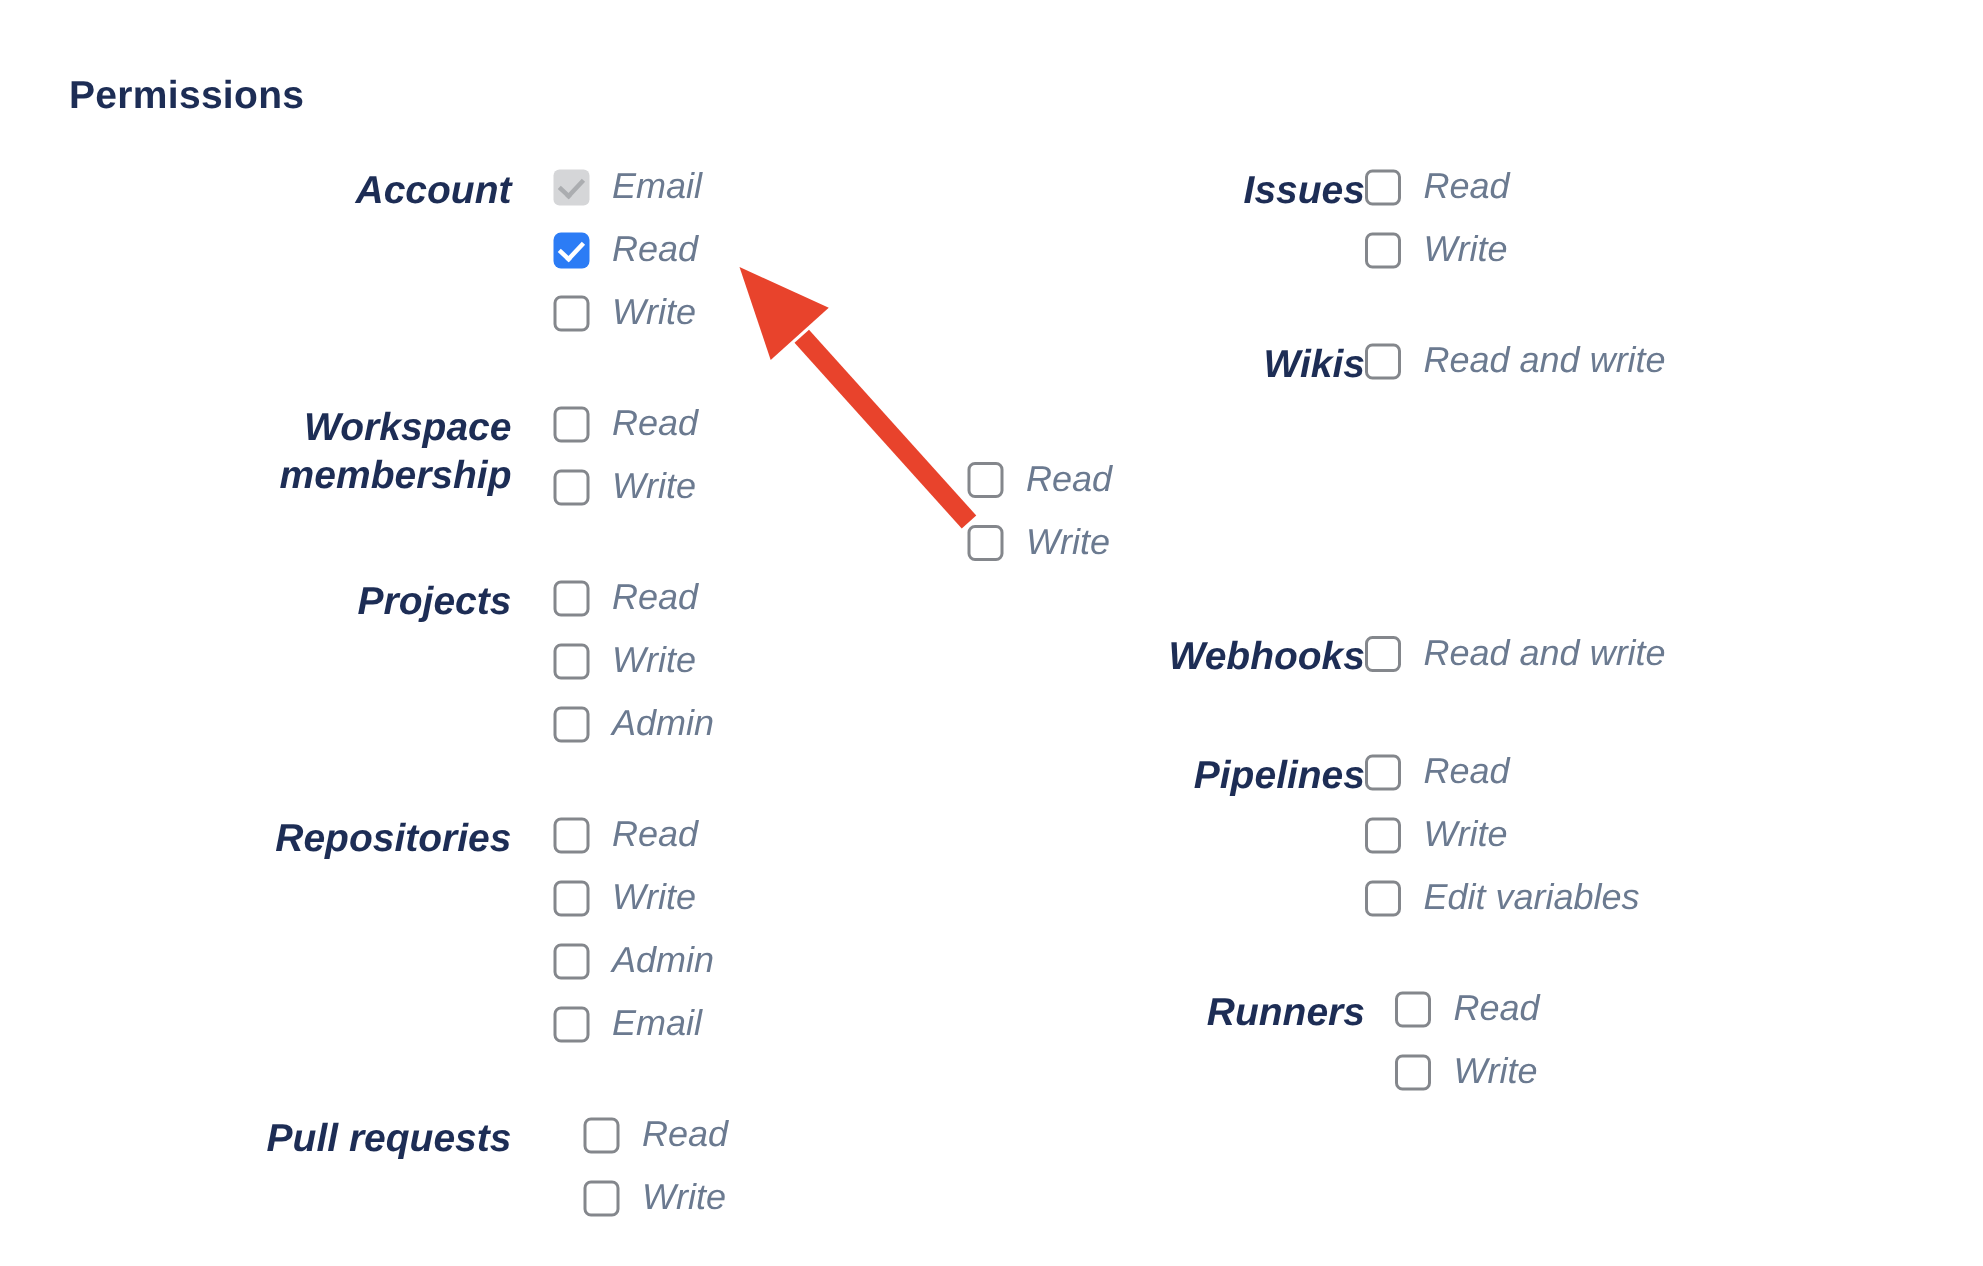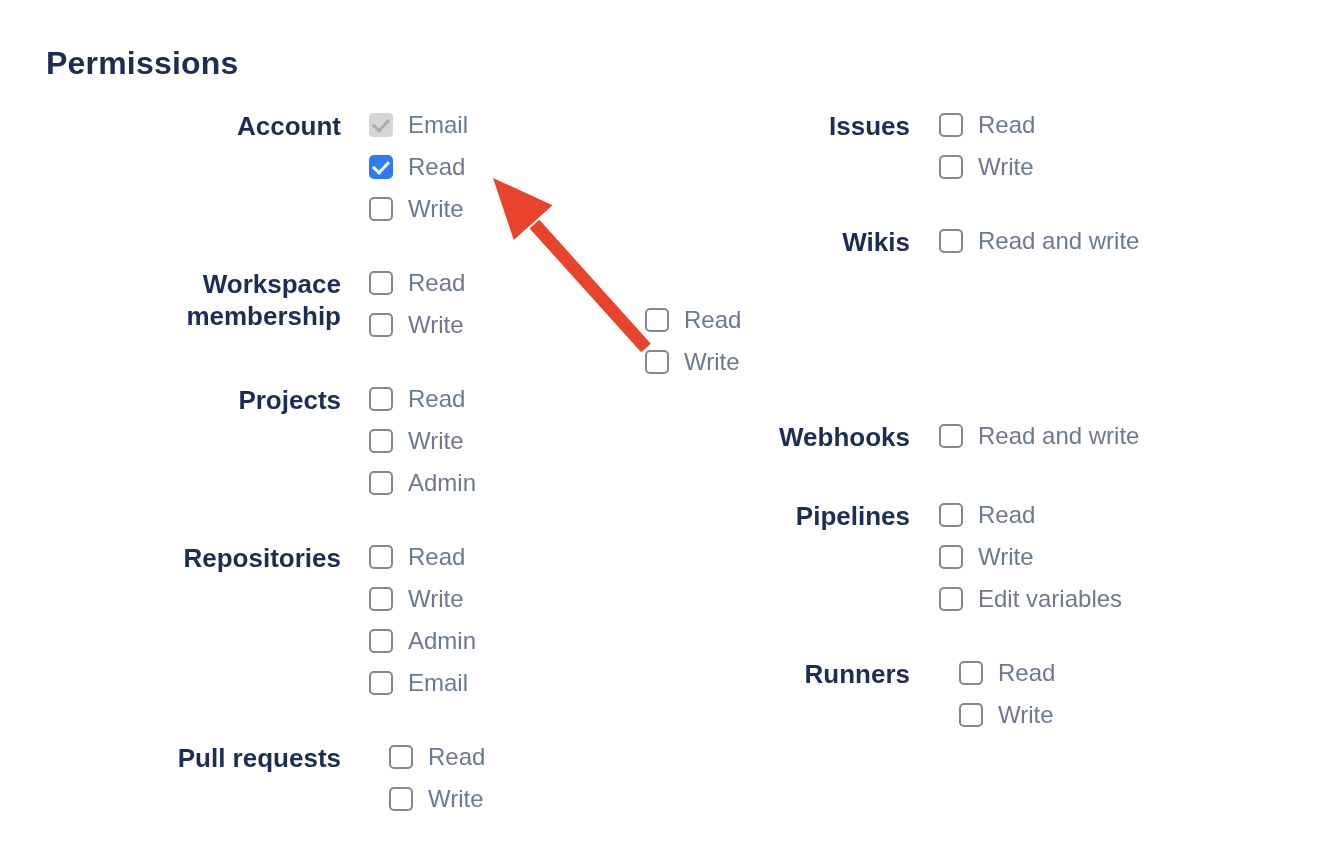--- a/index.html
+++ b/index.html
@@ -2,36 +2,36 @@
 <html style="--navy: #1d2d55; --grey: #6b7a90; --cb-border: #84878c; --cb-blue: #2c7cf5; --cb-dis: #d5d6d8; --cb-dis-check: #abadb0;"><head>
 <meta charset="utf-8">
 <style>
   html,body{margin:0;padding:0;}
   body{
     width:1322px;height:844px;overflow:hidden;background:#ffffff;
     font-family:"Liberation Sans", sans-serif;position:relative;
   }
   .page{padding:47px 0 0 46px;}
   .page-title{
-    font-size:32px;line-height:33px;font-weight:bold;
+    font-size:26px;line-height:33px;font-weight:bold;
     color:var(--navy,#1d2d55);margin:0 0 33px 0;letter-spacing:0.2px;
   }
-  .cols{display:flex;align-items:flex-start;}
+  .cols{display:flex;align-items:flex-start;font-style:italic;}
   .col{display:flex;flex-direction:column;}
   .col-0{width:599px;flex:none;}
   .col-1{flex:none;}
   .group{display:flex;align-items:flex-start;margin-bottom:50px;}
   .group:last-child{margin-bottom:0;gap:20px;}
   .glabel{
     font-weight:bold;font-size:26px;line-height:32px;
     color:var(--navy,#1d2d55);text-align:right;
     white-space:pre-line;margin-top:-3px;flex:none;
   }
   .col-0 .glabel{width:295px;margin-right:28px;}
-  .col-1 .glabel{width:265px;margin-right:29px;}
+  .col-1 .glabel{width:265px;}
   .opts{display:flex;flex-direction:column;gap:18px;}
   .opt{display:flex;align-items:center;height:24px;}
   .cb{
     width:24px;height:24px;box-sizing:border-box;flex:none;
     border:2px solid var(--cb-border,#84878c);border-radius:5px;background:#fff;
     display:flex;align-items:center;justify-content:center;cursor:pointer;
   }
   .cb.checked{border:none;background:var(--cb-blue,#2c7cf5);}
   .cb.checked::after{
     content:'';display:block;width:7px;height:13px;

